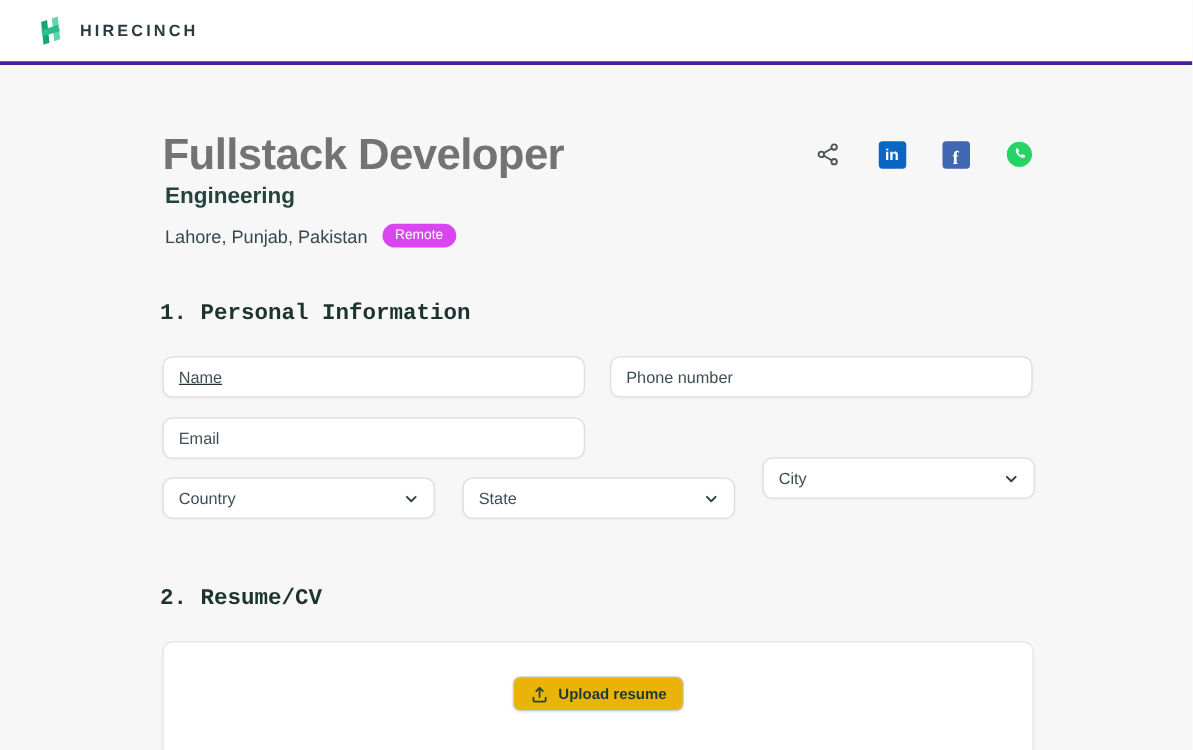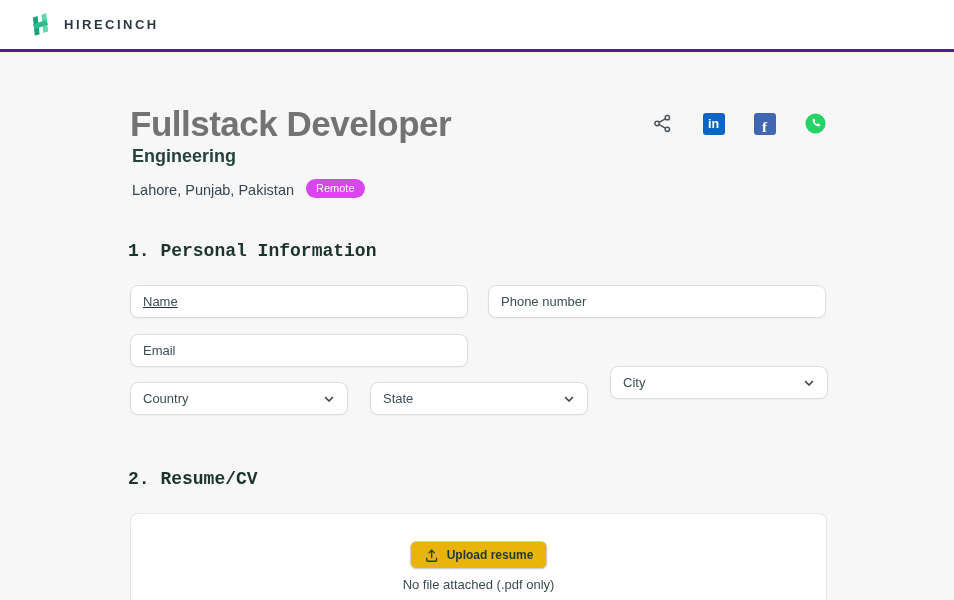--- a/index.html
+++ b/index.html
@@ -221,17 +221,16 @@
 
     <div class="resume-card">
       <button class="upload-btn">
         <svg width="15" height="15" viewBox="0 0 16 16" fill="none" stroke="#20443c" stroke-width="1.5" stroke-linecap="round" stroke-linejoin="round">
           <path d="M8 10.2 V 2.6"></path>
           <path d="M5.2 5.2 L8 2.4 L10.8 5.2"></path>
           <path d="M2.8 10.8 v 2.2 a1.2 1.2 0 0 0 1.2 1.2 h 8 a1.2 1.2 0 0 0 1.2-1.2 v-2.2"></path>
         </svg>
         <span class="up-label">Upload resume</span>
       </button>
-      <div class="attach-status">No file attached (.pdf only)</div>
     </div>
 
   </div>
 </div>
 
 </body></html>

